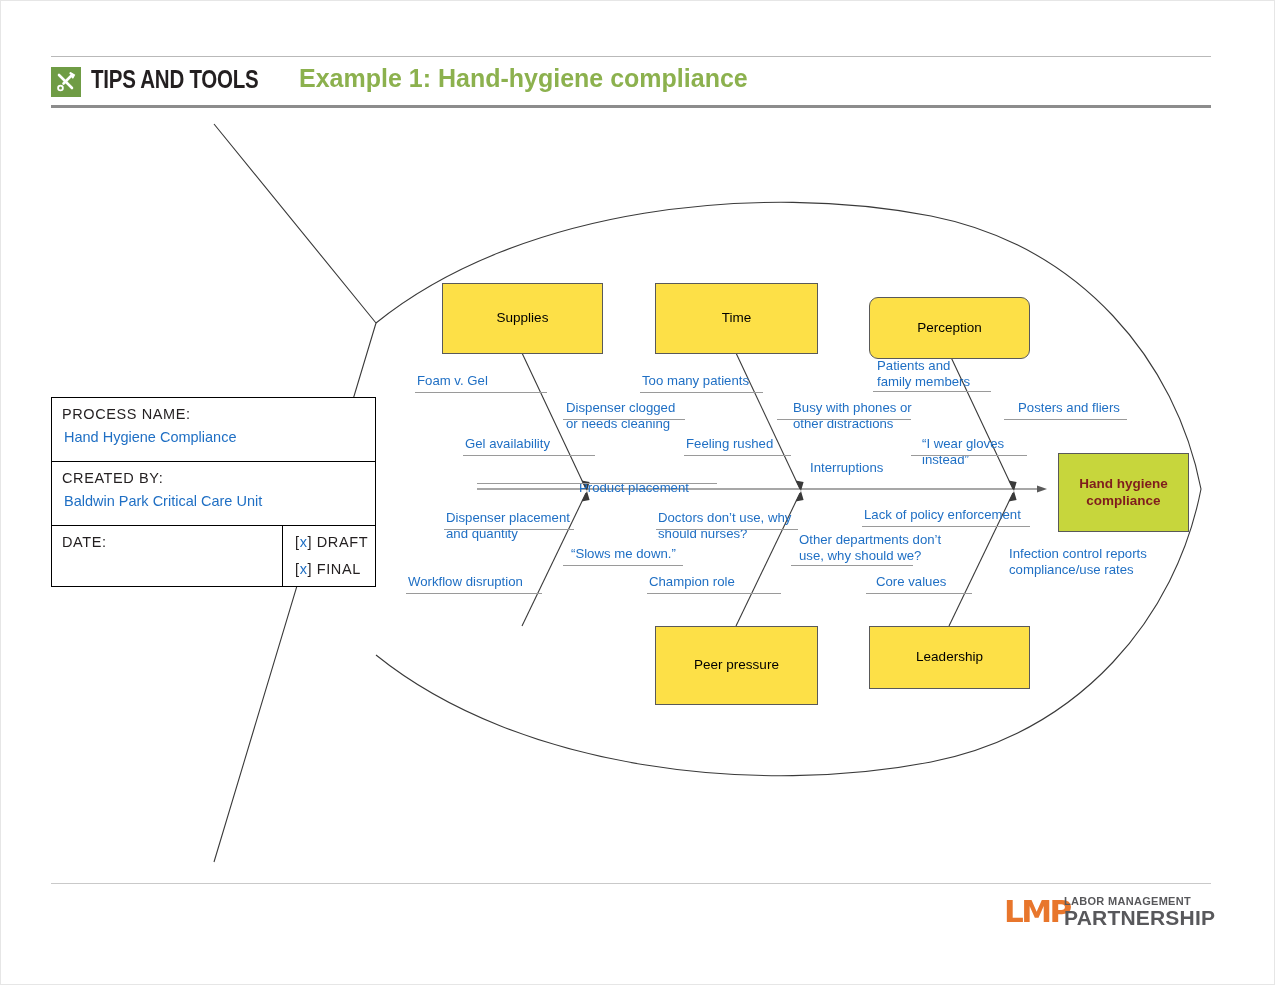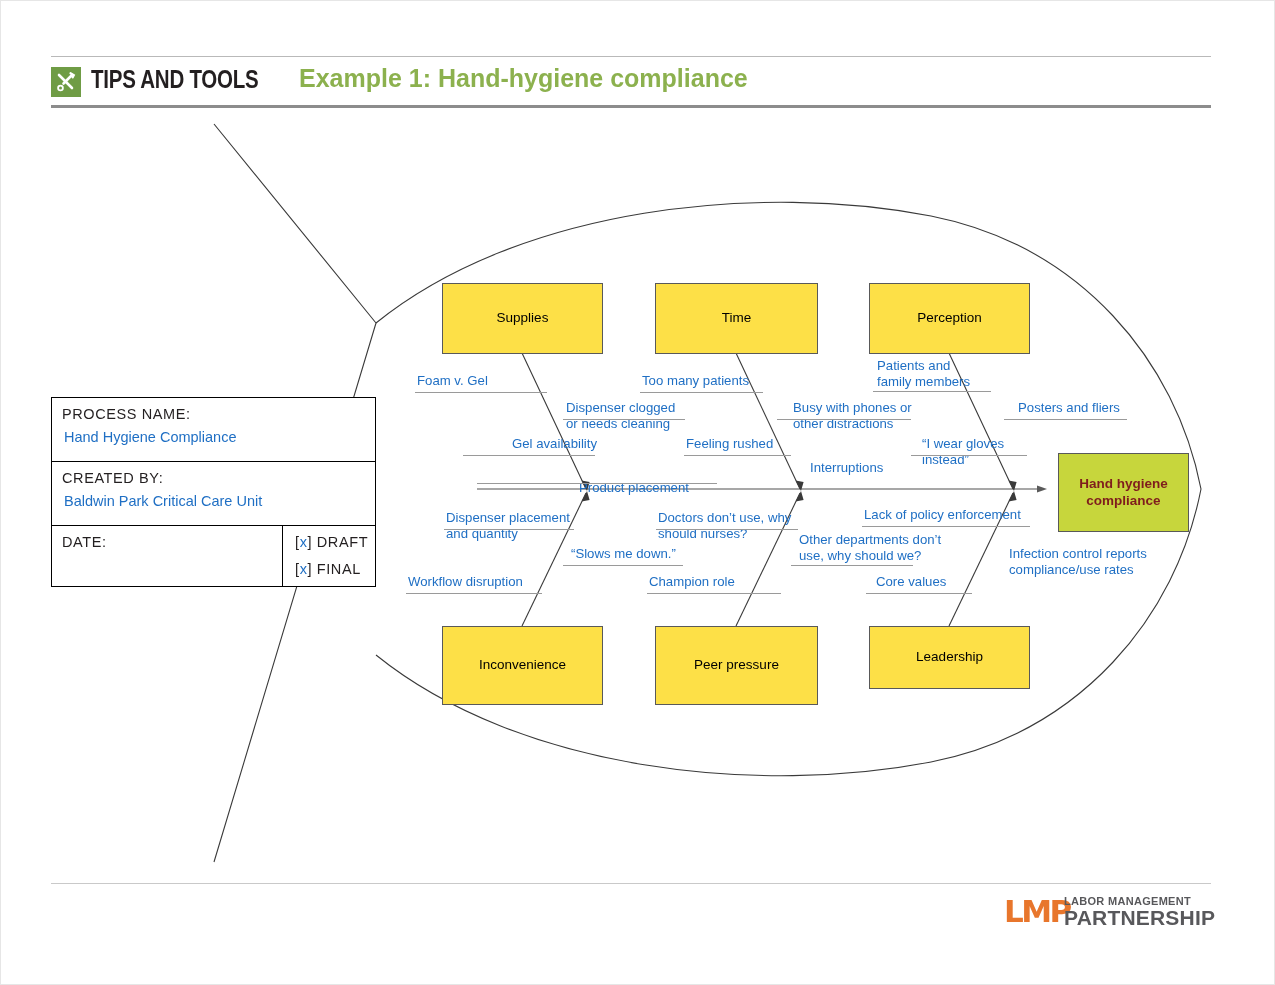--- a/index.html
+++ b/index.html
@@ -167,47 +167,44 @@
     <line x1="948" y1="625" x2="1012" y2="492" stroke="#3a3a3a" stroke-width="1.1"></line>
     <polygon points="1013,490 1007.5,500.5 1015.6,498.9" fill="#3a3a3a"></polygon>
   </svg>
 
   <div class="cbox" style="left:441px;top:282px;width:161px;height:71px;">
     <span>Supplies</span>
   </div>
   <div class="cbox" style="left:654px;top:282px;width:163px;height:71px;text-align:center;">
     <span>Time</span>
   </div>
-  <div class="cbox" style="left:868px;top:282px;width:161px;height:71px;">
+  <div class="cbox" style="left:868px;top:296px;width:161px;height:62px;border-radius:9px;">
     <span>Perception</span>
   </div>
 
-  <div class="cbox" style="left:441px;top:625px;width:161px;height:79px;">
-    <span>Inconvenience</span>
-  </div>
   <div class="cbox" style="left:654px;top:625px;width:163px;height:79px;">
     <span>Peer pressure</span>
   </div>
   <div class="cbox" style="left:868px;top:625px;width:161px;height:63px;">
     <span>Leadership</span>
   </div>
 
   <div class="headbox" style="left:1057px;top:452px;width:131px;height:79px;">
     <span style="white-space:pre-line;">Hand hygiene
 compliance</span>
   </div>
 
   <div class="sub" style="left:416px;top:372px;">Foam v. Gel</div>
   <div class="subline" style="left:414px;top:391px;width:132px;"></div>
 
   <div class="sub" style="left:565px;top:399px;">Dispenser clogged
 or needs cleaning</div>
   <div class="subline" style="left:562px;top:418px;width:122px;"></div>
 
-  <div class="sub" style="left:464px;top:435px;margin-left:47px;">Gel availability</div>
+  <div class="sub" style="left:464px;top:435px;">Gel availability</div>
   <div class="subline" style="left:462px;top:454px;width:132px;"></div>
 
   <div class="sub" style="left:578px;top:463px;margin-top:16px;">Product placement</div>
   <div class="subline" style="left:476px;top:482px;width:240px;"></div>
 
   <div class="sub" style="left:641px;top:372px;">Too many patients</div>
   <div class="subline" style="left:639px;top:391px;width:123px;"></div>
 
   <div class="sub" style="left:792px;top:399px;">Busy with phones or
 other distractions</div>

